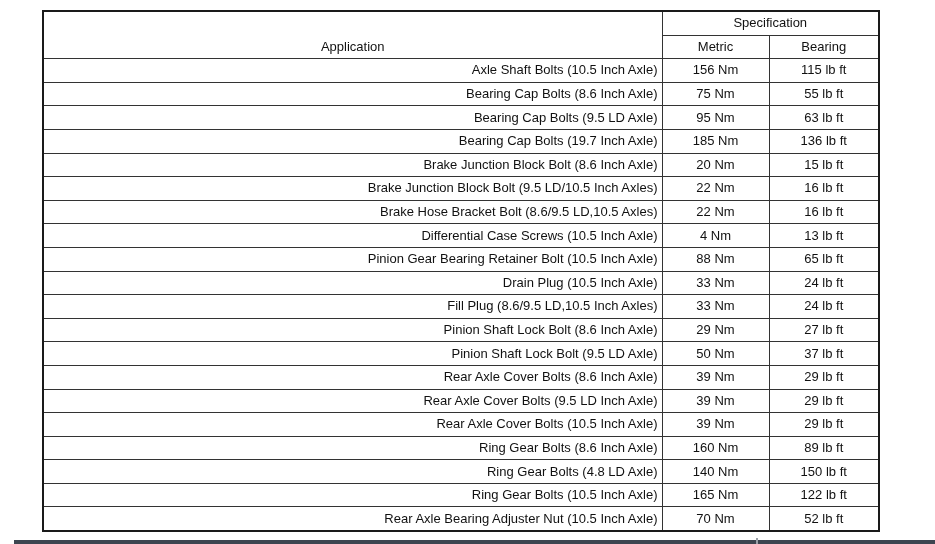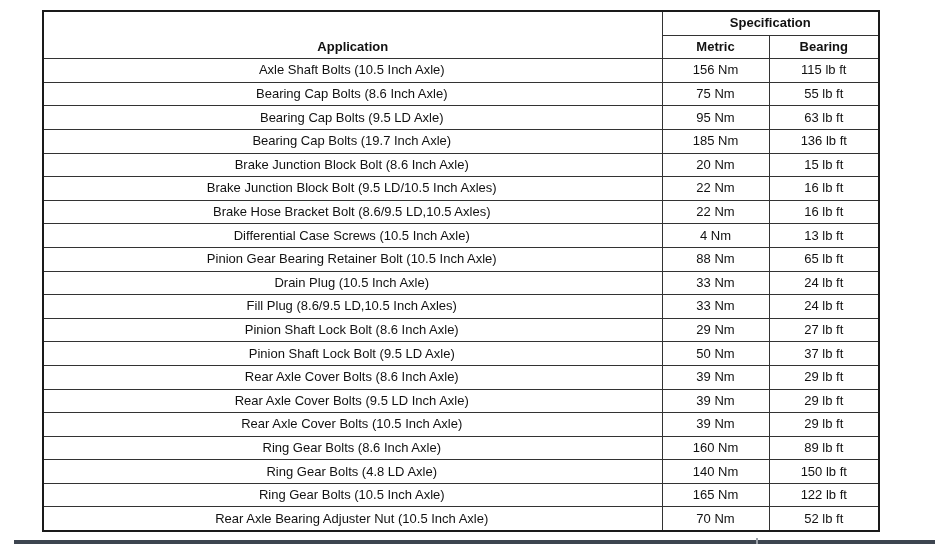--- a/index.html
+++ b/index.html
@@ -9,23 +9,23 @@
   }
   .spec-table {
     position:absolute; left:42px; top:10px; width:836px;
     border-collapse:collapse; border:2px solid #1a1a1a;
     font-size:13px; table-layout:fixed;
   }
   .spec-table th, .spec-table td {
     border:1px solid #333; padding:0 4px; height:22.6px; line-height:22px;
     white-space:nowrap; overflow:hidden;
   }
-  .spec-table th { font-weight:bold; text-align:center; }
+  .spec-table th { font-weight:normal; text-align:center; }
   .spec-table td.num { text-align:center;margin-top:12px; }
-  .spec-table td.app { text-align:center; padding-left:2px; }
+  .spec-table td.app { text-align:right; padding-left:2px; }
   col.c-app { width:619px; }
   col.c-met { width:107px; }
   col.c-eng { width:110px; }
   .th-app { vertical-align:bottom; padding-bottom:2px; }
   .bottom-bar {
     position:absolute; left:14px; top:540px; width:921px; height:4px; background:#3d4550;
   }
   .bottom-sep {
     position:absolute; left:756px; top:538px; width:2px; height:6px; background:#9aa0a8;
   }

